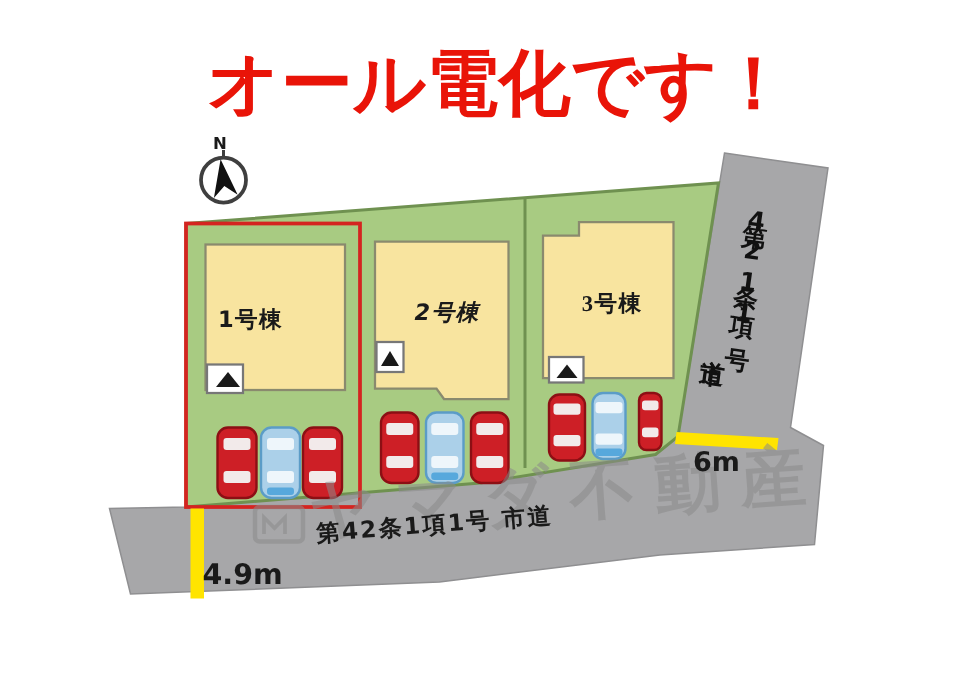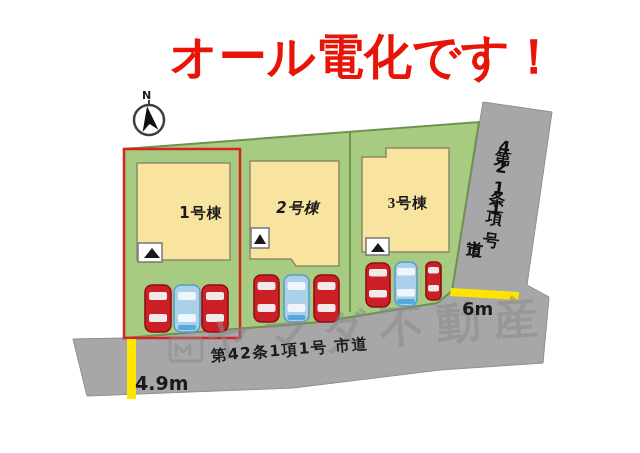--- a/index.html
+++ b/index.html
@@ -1,25 +1,25 @@
 <!DOCTYPE html>
 <html><head>
 <meta charset="utf-8">
 <style>
   html,body{margin:0;padding:0;background:#ffffff;}
   .canvas{position:relative;width:640px;height:453px;background:#ffffff;overflow:hidden;
           font-family:"DejaVu Sans","Liberation Sans",sans-serif;}
   .plan-svg{position:absolute;left:0;top:0;}
   .label{position:absolute;font-weight:700;color:#1a1a1a;line-height:1;}
-  .page-title{position:absolute;left:138px;top:30px;width:420px;text-align:right;
+  .page-title{position:absolute;left:138px;top:30px;width:420px;text-align:left;
               font-size:48px;font-weight:900;letter-spacing:0px;line-height:1.1;
               font-family:"DejaVu Sans","Liberation Sans",sans-serif;}
   .n-label{left:142px;top:90px;font-size:11px;}
   .bldg-label{font-size:15px;width:62px;text-align:center;letter-spacing:1px;}
-  .b1{left:170px;top:206px;}
+  .b1{left:136px;top:206px;}
   .b2{left:267px;top:201px;font-style:italic;}
   .b3{left:377px;top:196px;font-family:Liberation Serif, serif;}
   .vtext{position:absolute;font-weight:700;color:#111;font-size:16.5px;line-height:1.05;
          writing-mode:vertical-rl;text-orientation:upright;letter-spacing:1px;}
   .v1{left:497px;top:137px;transform:rotate(8deg);transform-origin:top center;}
   .v2{left:469px;top:227px;transform:rotate(8deg);transform-origin:top center;}
   .w6m{left:462px;top:300px;font-size:18px;text-align:center;}
   .w49m{left:135px;top:374px;font-size:19px;}
   .road-bottom-name{left:211px;top:349px;font-size:15.5px;letter-spacing:1.5px;white-space:nowrap;
                     transform:rotate(-4.5deg);transform-origin:left center;}

